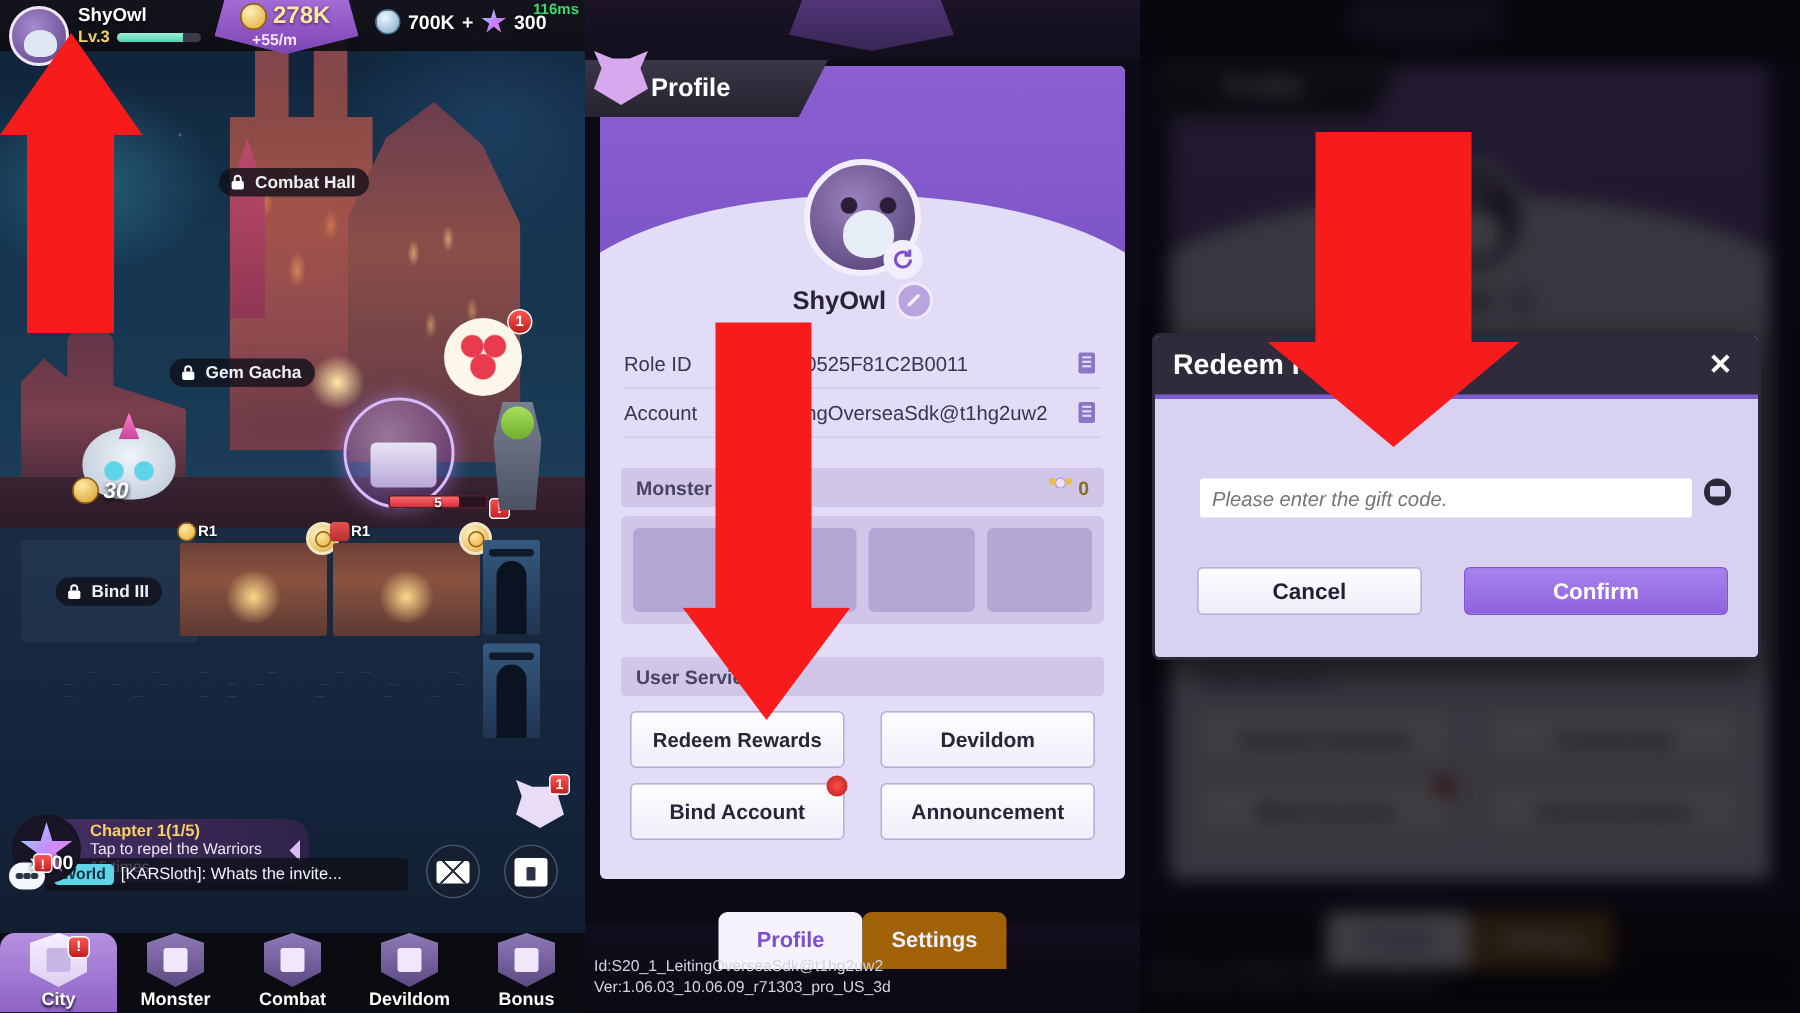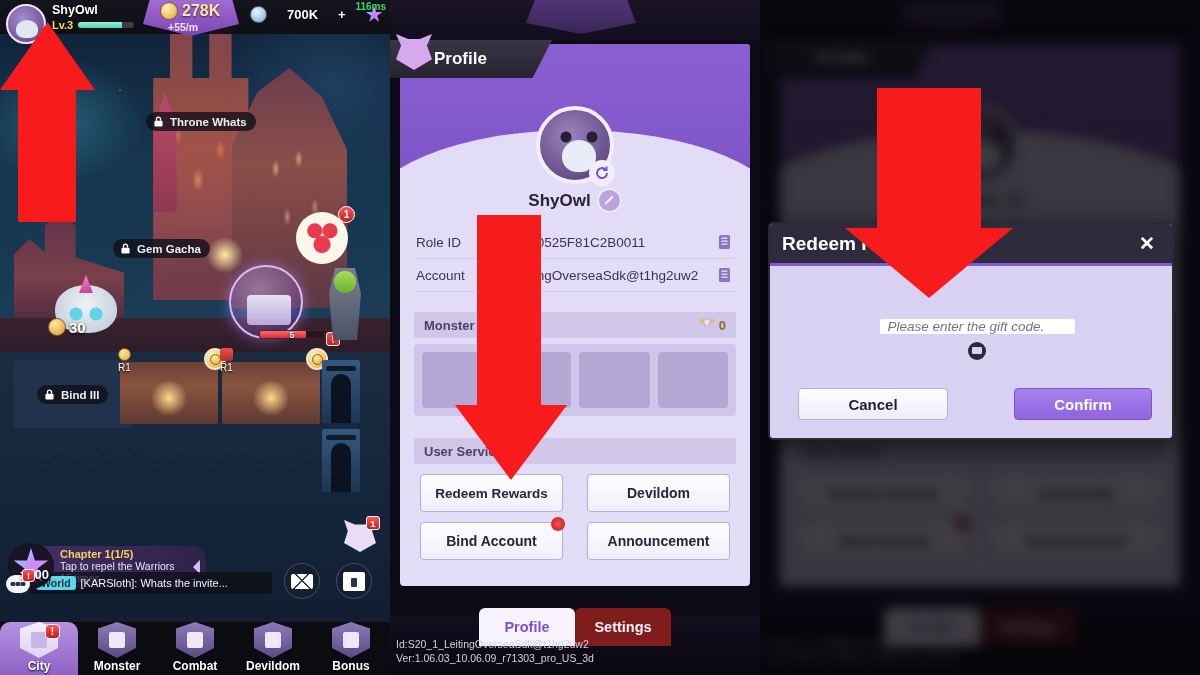--- a/index.html
+++ b/index.html
@@ -111,23 +111,22 @@
     background:linear-gradient(180deg,#6e4038 0%,#8a5340 40%,#5e3a33 100%);
     overflow:visible;
   }
   .house:after{
     content:""; position:absolute; left:30%; top:30%; width:40%; height:55%;
     background:radial-gradient(circle,#ffd88a,#ff9d3a00 70%);
   }
   .rbadge{
     position:absolute; left:-2px; top:-14px;
     display:flex; align-items:center; gap:1px;
-    font-size:10px; font-weight:normal; color:#fff;
+    font-size:10px; font-weight:bold; color:#fff;
     text-shadow:0 1px 2px #000;
-    flex-direction:column;
   }
   .rb-coin{ width:13px;height:13px;border-radius:50%;
     background:radial-gradient(circle at 35% 30%,#ffe8a0,#e8a93a);
     border:1px solid #8c5f12; }
   .rb-red{ width:13px;height:13px;border-radius:3px;
     background:linear-gradient(#e85050,#b52f2f); }
   .circ-badge{
     position:absolute; right:-8px; top:-14px;
     width:22px;height:22px;border-radius:50%;
     background:radial-gradient(circle at 35% 30%,#fff3c4,#e0a838);
@@ -175,21 +174,21 @@
     background:linear-gradient(#ff7ec8,#c8439b);
     clip-path:polygon(50% 0,100% 100%,0 100%);
   }
   .mon-white:after{
     content:""; position:absolute; left:11px; top:22px; width:40px; height:14px;
     background:radial-gradient(circle at 25% 50%,#5fd3e8 0 6px,transparent 7px),
                radial-gradient(circle at 75% 50%,#5fd3e8 0 6px,transparent 7px);
   }
   .mon-coin{
     position:absolute; left:48px; top:318px;
-    display:flex; align-items:center; gap:3px;
+    display:flex; align-items:center; gap:3px;font-style:italic;
   }
   .coin-sm{ width:18px;height:18px;border-radius:50%;
     background:radial-gradient(circle at 35% 30%,#ffe9a6,#d89a27);
     border:1.5px solid #8a5f14;}
   .mon-coin span{ color:#fff;font-size:15px;font-weight:bold;text-shadow:0 1px 3px #000; }
   .bubble-mon{
     position:absolute; left:229px; top:265px; width:74px; height:74px;
     border-radius:50%;
     background:radial-gradient(circle at 40% 35%, rgba(220,190,255,.45), rgba(140,90,220,.28) 70%, rgba(190,150,255,.15));
     border:2px solid #d9bcff;
@@ -278,21 +277,21 @@
     color:#ffe9a0;font-size:16px;font-weight:bold;text-shadow:0 1px 2px #3a1f55;
   }
   .gold-val .coin-ic{width:18px;height:18px;border-radius:50%;
     background:radial-gradient(circle at 35% 30%,#fff0b8,#e0a72d);border:1.5px solid #8d5d12;}
   .gold-rate{
     position:absolute; left:168px; top:21px; z-index:9;
     color:#f3e2ff; font-size:10.5px; font-weight:bold;
   }
   .gem-group{
     position:absolute; left:250px; top:6px; z-index:9;
-    display:flex;align-items:center;gap:20px;
+    display:flex;align-items:center;gap:5px;
     color:#fff;font-size:13px;font-weight:bold;text-shadow:0 1px 2px #000;
   }
   .gem-ic{width:17px;height:17px;border-radius:50%;
     background:radial-gradient(circle at 38% 32%,#eaf6ff,#7fa6c4);border:1px solid #4c6c86;}
   .star-ic{width:17px;height:17px;
     background:linear-gradient(135deg,#8fd9ff,#c77bff 55%,#ff8fd0);
     clip-path:polygon(50% 0,61% 35%,98% 35%,68% 57%,79% 92%,50% 70%,21% 92%,32% 57%,2% 35%,39% 35%);}
   .ping{
     position:absolute; right:4px; top:1px; z-index:10;
     color:#39d96b; font-size:10px; font-weight:bold;text-align:right;
@@ -524,21 +523,21 @@
   }
   .pp-tabs{
     position:absolute; left:0; bottom:29px; width:370px; height:38px;
     display:flex; justify-content:center; gap:0; z-index:5;
   }
   .pp-tab{
     width:96px; height:38px; display:flex;align-items:center;justify-content:center;
     font-size:14.5px; font-weight:bold;
   }
   .pp-tab.active{ background:#f6f3fd; color:#7b4fd0; border-radius:6px 6px 0 0; }
-  .pp-tab.inactive{ background:#7f1d1d; color:#f2f0f7; border-radius:6px 6px 0 0; }
+  .pp-tab.inactive{ background:#a16207; color:#f2f0f7; border-radius:6px 6px 0 0; }
   .pp-hdr{
     position:absolute; left:0; top:40px; z-index:6;
     min-width:162px; height:38px;
     background:linear-gradient(#3b3647,#26222f);
     clip-path:polygon(0 0,100% 0,88% 100%,0 100%);
     display:flex; align-items:center; padding-left:44px;
   }
   .pp-hdr span{ color:#fff; font-size:17px; font-weight:bold; }
   .pp-cat{
     position:absolute; left:2px; top:30px; z-index:7; width:44px;height:44px;
@@ -582,47 +581,47 @@
     display:flex; align-items:center; padding:0 12px;
   }
   .pr-title span{ color:#fff; font-size:19px; font-weight:bold; }
   .pr-close{
     margin-left:auto; width:26px;height:26px;
     display:flex;align-items:center;justify-content:center;
     color:#c39bf5; font-size:24px; font-weight:bold; line-height:0;
   }
   .pr-input-wrap{
     position:absolute; left:30px; top:95px; right:18px; height:26px;
-    display:flex; align-items:center; gap:8px;flex-direction:column;
+    display:flex; gap:8px;
   }
   .pr-input{
     flex:1; height:26px; background:#fff; border:none; border-radius:2px;
     padding:0 8px; font-size:13.5px; font-style:italic; color:#6d6d7a;
     font-family:"Liberation Sans", sans-serif;
   }
   .pr-paste{
     width:18px;height:18px;border-radius:50%;
     background:#2b2838; flex:none; position:relative;
   }
   .pr-paste:after{
     content:""; position:absolute;left:4px;top:5px;width:10px;height:7px;
     background:#d8d1f2; border-radius:1px;
   }
   .pr-actions{
-    position:absolute; left:28px; right:20px; bottom:18px;
+    position:absolute; left:28px; right:20px; bottom:28px;
     display:flex; justify-content:space-between; gap:20px;
   }
   .pr-cancel{
     width:150px;height:32px; background:linear-gradient(#fdfdff,#efecf8);
     border:1.5px solid #b8add6; border-radius:4px;
     display:flex;align-items:center;justify-content:center;
     font-size:15px;font-weight:bold;color:#241d33;
   }
   .pr-confirm{
-    width:138px;height:32px; background:linear-gradient(#a882ee,#8f63dd);
+    width:176px;height:32px; background:linear-gradient(#a882ee,#8f63dd);
     border:1.5px solid #7c55cc; border-radius:4px;
     display:flex;align-items:center;justify-content:center;
     font-size:15px;font-weight:bold;color:#fff;
   }
 
   
   .arrow{ position:absolute; z-index:40; }
   .arrow-up{
     left:0px; top:22px; width:95px; height:200px;
   }
@@ -666,21 +665,21 @@
     <div class="panel-lower"></div>
     <div class="dark-map-text">· · — · · — · — · · — · · — — · · · — · · — · — · — · · — — · · — · · — · · — — · — · · — · · — — · · · — · · — · — ·</div>
 
     <div class="map-block"></div>
 
     <div class="lock-label" style="left:146px; top:112px;">
       <svg class="lock-ico" viewBox="0 0 16 16">
           <rect x="3" y="7" width="10" height="7" rx="1.5" fill="#fff"></rect>
           <path d="M5.5 7V5.2a2.5 2.5 0 015 0V7" stroke="#fff" stroke-width="1.6" fill="none"></path>
         </svg>
-      <span>Throne Whats</span>
+      <span>Combat Hall</span>
     </div>
     <div class="lock-label" style="left:113px; top:239px;">
       <svg class="lock-ico" viewBox="0 0 16 16">
           <rect x="3" y="7" width="10" height="7" rx="1.5" fill="#fff"></rect>
           <path d="M5.5 7V5.2a2.5 2.5 0 015 0V7" stroke="#fff" stroke-width="1.6" fill="none"></path>
         </svg>
       <span>Gem Gacha</span>
     </div>
     <div class="lock-label" style="left:37px; top:385px;">
       <svg class="lock-ico" viewBox="0 0 16 16">

